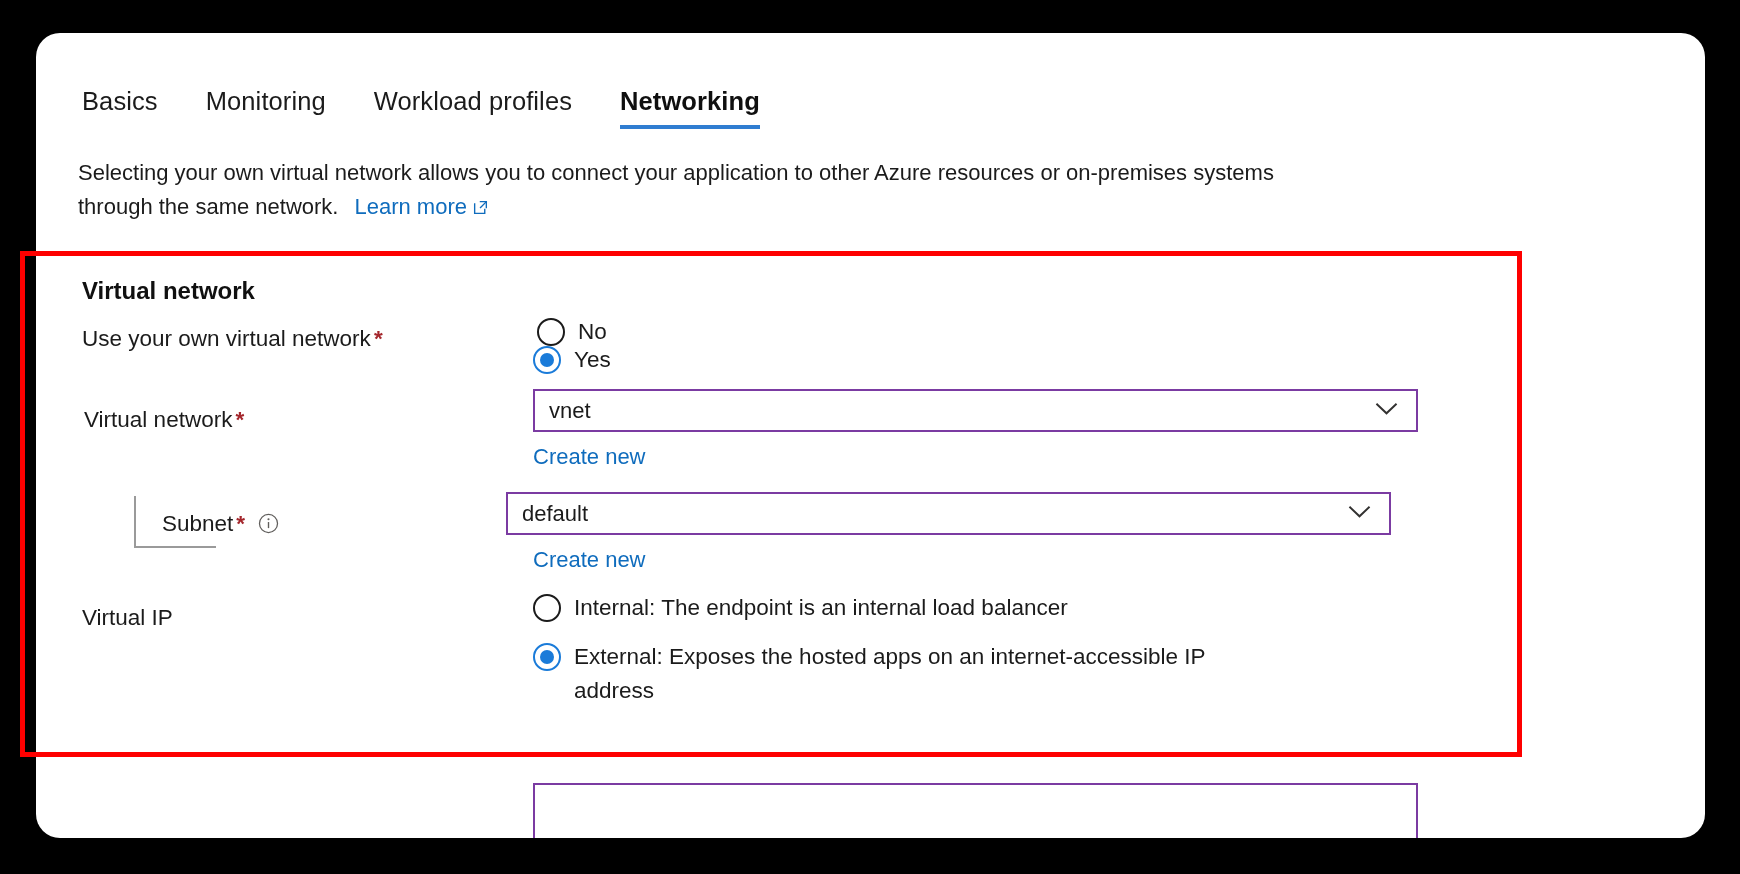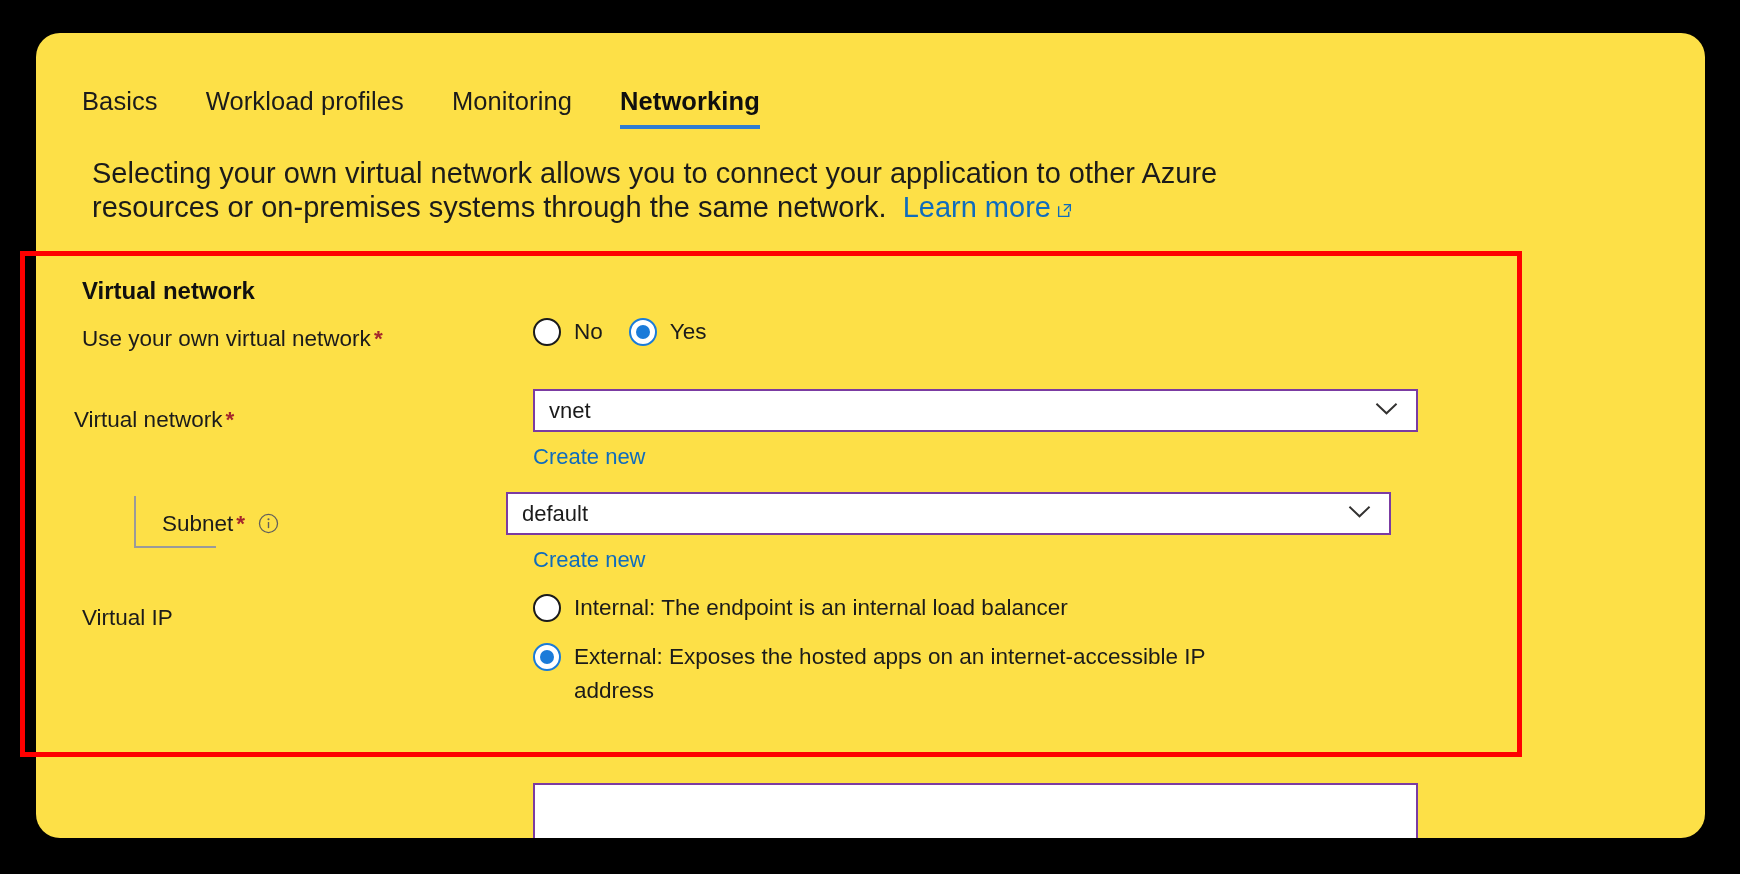--- a/index.html
+++ b/index.html
@@ -20,21 +20,21 @@
     background: #000000;
   }
 
   
   #card {
     position: absolute;
     left: 36px;
     top: 33px;
     width: 1669px;
     height: 805px;
-    background: #fde047;
+    background: #ffffff;
     border-radius: 24px;
     overflow: hidden;
   }
 
   
   .tabstrip {
     position: absolute;
     left: 46px;
     top: 54px;
     display: flex;
@@ -62,24 +62,24 @@
     left: 0;
     right: 26px;
     bottom: 0;
     height: 4px;
     background: #2f7dd1;
   }
 
   
   .intro {
     position: absolute;
-    left: 56px;
+    left: 42px;
     top: 123px;
     width: 1250px;
-    font-size: 29px;
+    font-size: 22px;
     line-height: 34px;
     color: #1b1b1b;
   }
   .intro .learn {
     color: #0f6cbd;
     cursor: pointer;
     margin-left: 16px;
     white-space: nowrap;
   }
   .extlink-icon {
@@ -117,20 +117,21 @@
     color: #1b1b1b;
     line-height: 1.2;
     white-space: nowrap;
   }
   .req { color: #a4262c; font-weight: 700; margin-left: 3px; }
 
   .radio-group {
     position: absolute;
     display: flex;
     align-items: center;
+    flex-direction: column;
   }
   .radio-opt {
     display: flex;
     align-items: center;
     cursor: pointer;
     margin-right: 26px;
   }
   .radio {
     width: 28px;
     height: 28px;
@@ -221,22 +222,22 @@
 </style>
 </head>
 <body>
 
 <div id="screen">
 
   <div id="card">
 
     <div class="tabstrip">
       <div class="tab">Basics</div>
+      <div class="tab">Monitoring</div>
       <div class="tab">Workload profiles</div>
-      <div class="tab">Monitoring</div>
       <div class="tab active">Networking</div>
     </div>
 
     <div class="intro">
       <span>Selecting your own virtual network allows you to connect your application to other Azure resources or on-premises</span>
       <span>systems through the same network.</span><span class="learn"><span>Learn more</span><span class="extlink-icon"><svg width="17" height="17" viewBox="0 0 16 16">
               <path d="M2.5 4.0 L2.5 13.5 L12 13.5 L12 9.2" fill="none" stroke="#0f6cbd" stroke-width="1.3"></path>
               <path d="M7.3 2.5 L13.5 2.5 L13.5 8.7" fill="none" stroke="#0f6cbd" stroke-width="1.3"></path>
               <path d="M13.3 2.7 L7.6 8.4" fill="none" stroke="#0f6cbd" stroke-width="1.3"></path>
             </svg></span></span>
@@ -250,21 +251,21 @@
       <div class="radio-opt">
         <span class="radio"></span>
         <span class="radio-label">No</span>
       </div>
       <div class="radio-opt">
         <span class="radio checked"></span>
         <span class="radio-label">Yes</span>
       </div>
     </div>
 
-    <div class="row-label" style="left:38px; top:373px;"><span>Virtual network</span><span class="req">*</span></div>
+    <div class="row-label" style="left:48px; top:373px;"><span>Virtual network</span><span class="req">*</span></div>
 
     <div class="dropdown" style="left:497px; top:356px; width:885px;">
       <span class="value">vnet</span>
       <span class="chev"><svg width="23" height="14" viewBox="0 0 24 14">
             <path d="M1.5 1.5 L12 11.5 L22.5 1.5" fill="none" stroke="#323130" stroke-width="2"></path>
           </svg></span>
     </div>
 
     <div class="createlink" style="left:497px; top:411px;">Create new</div>
 

